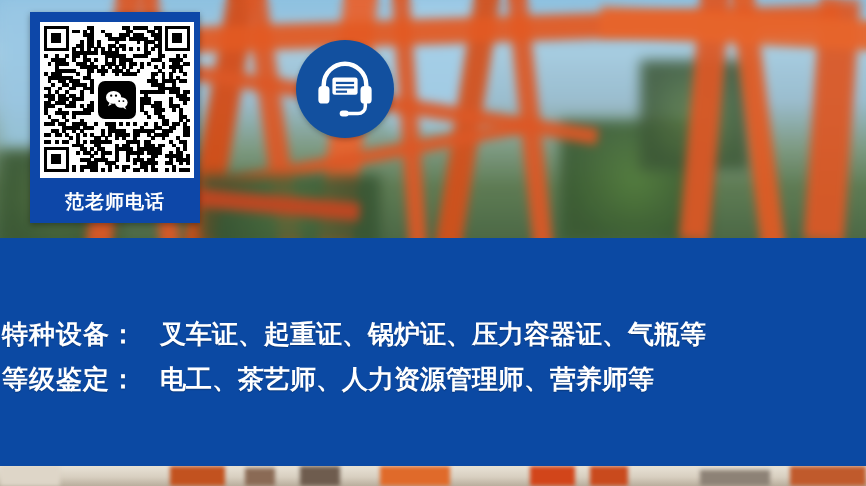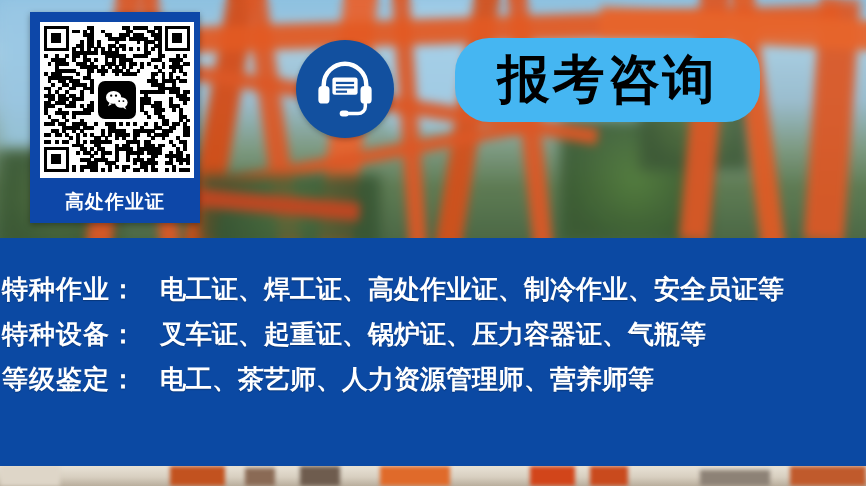--- a/index.html
+++ b/index.html
@@ -826,48 +826,41 @@
             <circle cx="6.2" cy="5.7" r="1.15" fill="#000000"></circle>
             <circle cx="11.0" cy="5.7" r="1.15" fill="#000000"></circle>
             <ellipse cx="16.3" cy="12.5" rx="6.3" ry="5.3" fill="#ffffff"></ellipse>
             <path d="M19.6 16.3 L21.4 19.4 L18.1 17.8 Z" fill="#ffffff"></path>
             <circle cx="14.2" cy="11.1" r="0.95" fill="#000000"></circle>
             <circle cx="18.4" cy="11.1" r="0.95" fill="#000000"></circle>
           </svg>
         </div>
       </div>
     </div>
-    <div class="qr-caption">高处作业证</div>
+    <div class="qr-caption">范老师电话</div>
   </div>
 
   <div class="headset-circle">
     <svg width="62" height="62" viewBox="0 0 64 64" aria-hidden="true">
       <path d="M10 34 V28 C10 15.8 19.8 6 32 6 C44.2 6 54 15.8 54 28 V34" fill="none" stroke="#ffffff" stroke-width="4.6" stroke-linecap="round"></path>
       <rect x="4.5" y="29" width="11.5" height="18" rx="4" fill="#ffffff"></rect>
       <rect x="48" y="29" width="11.5" height="18" rx="4" fill="#ffffff"></rect>
       <rect x="19" y="20" width="26" height="18" rx="2.4" fill="#ffffff"></rect>
       <rect x="22.6" y="24.6" width="18.8" height="2.3" fill="#12509f"></rect>
       <rect x="22.6" y="29.2" width="18.8" height="2.3" fill="#12509f"></rect>
       <rect x="22.6" y="33.6" width="11.5" height="2.3" fill="#12509f"></rect>
       <path d="M53 45 V50 C53 54.2 49.6 57.4 45.4 57.4 H36" fill="none" stroke="#ffffff" stroke-width="3.6" stroke-linecap="round"></path>
       <rect x="26.5" y="54.2" width="9.5" height="6.2" rx="3.1" fill="#ffffff"></rect>
     </svg>
   </div>
 
-  <div class="pill pill-title">
-    <span>报考咨询</span>
-  </div>
 
 
   <div class="blue-panel"></div>
 
-  <div class="row r1">
-    <span class="lbl">特种作业：</span>
-    <span class="val">电工证、焊工证、高处作业证、制冷作业、安全员证等</span>
-  </div>
   <div class="row r3">
     <span class="lbl">等级鉴定：</span>
     <span class="val">电工、茶艺师、人力资源管理师、营养师等</span>
   </div>
   <div class="row r2">
     <span class="lbl">特种设备：</span>
     <span class="val">叉车证、起重证、锅炉证、压力容器证、气瓶等</span>
   </div>
 
   <div class="bottom-strip">

